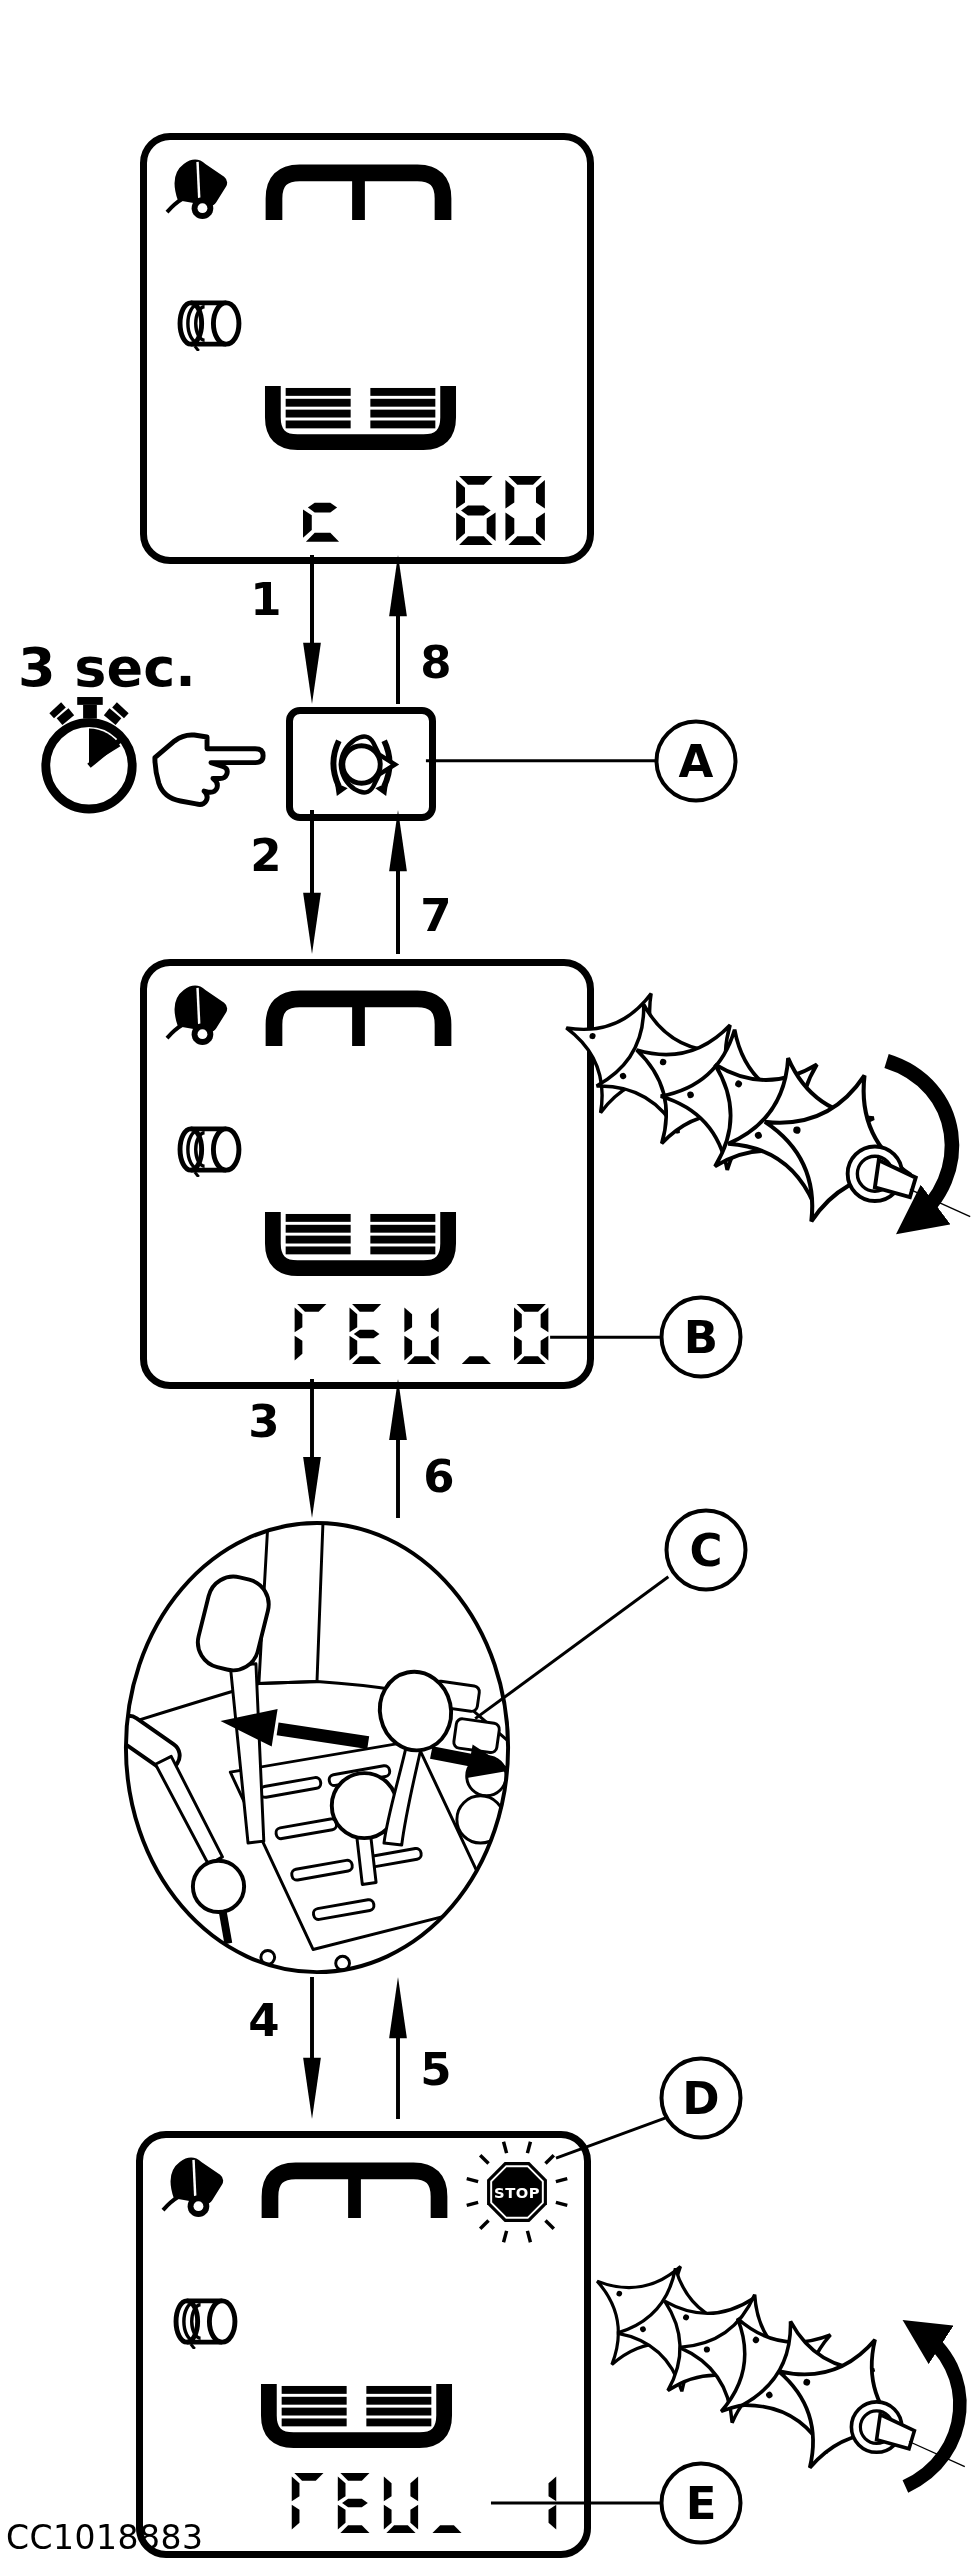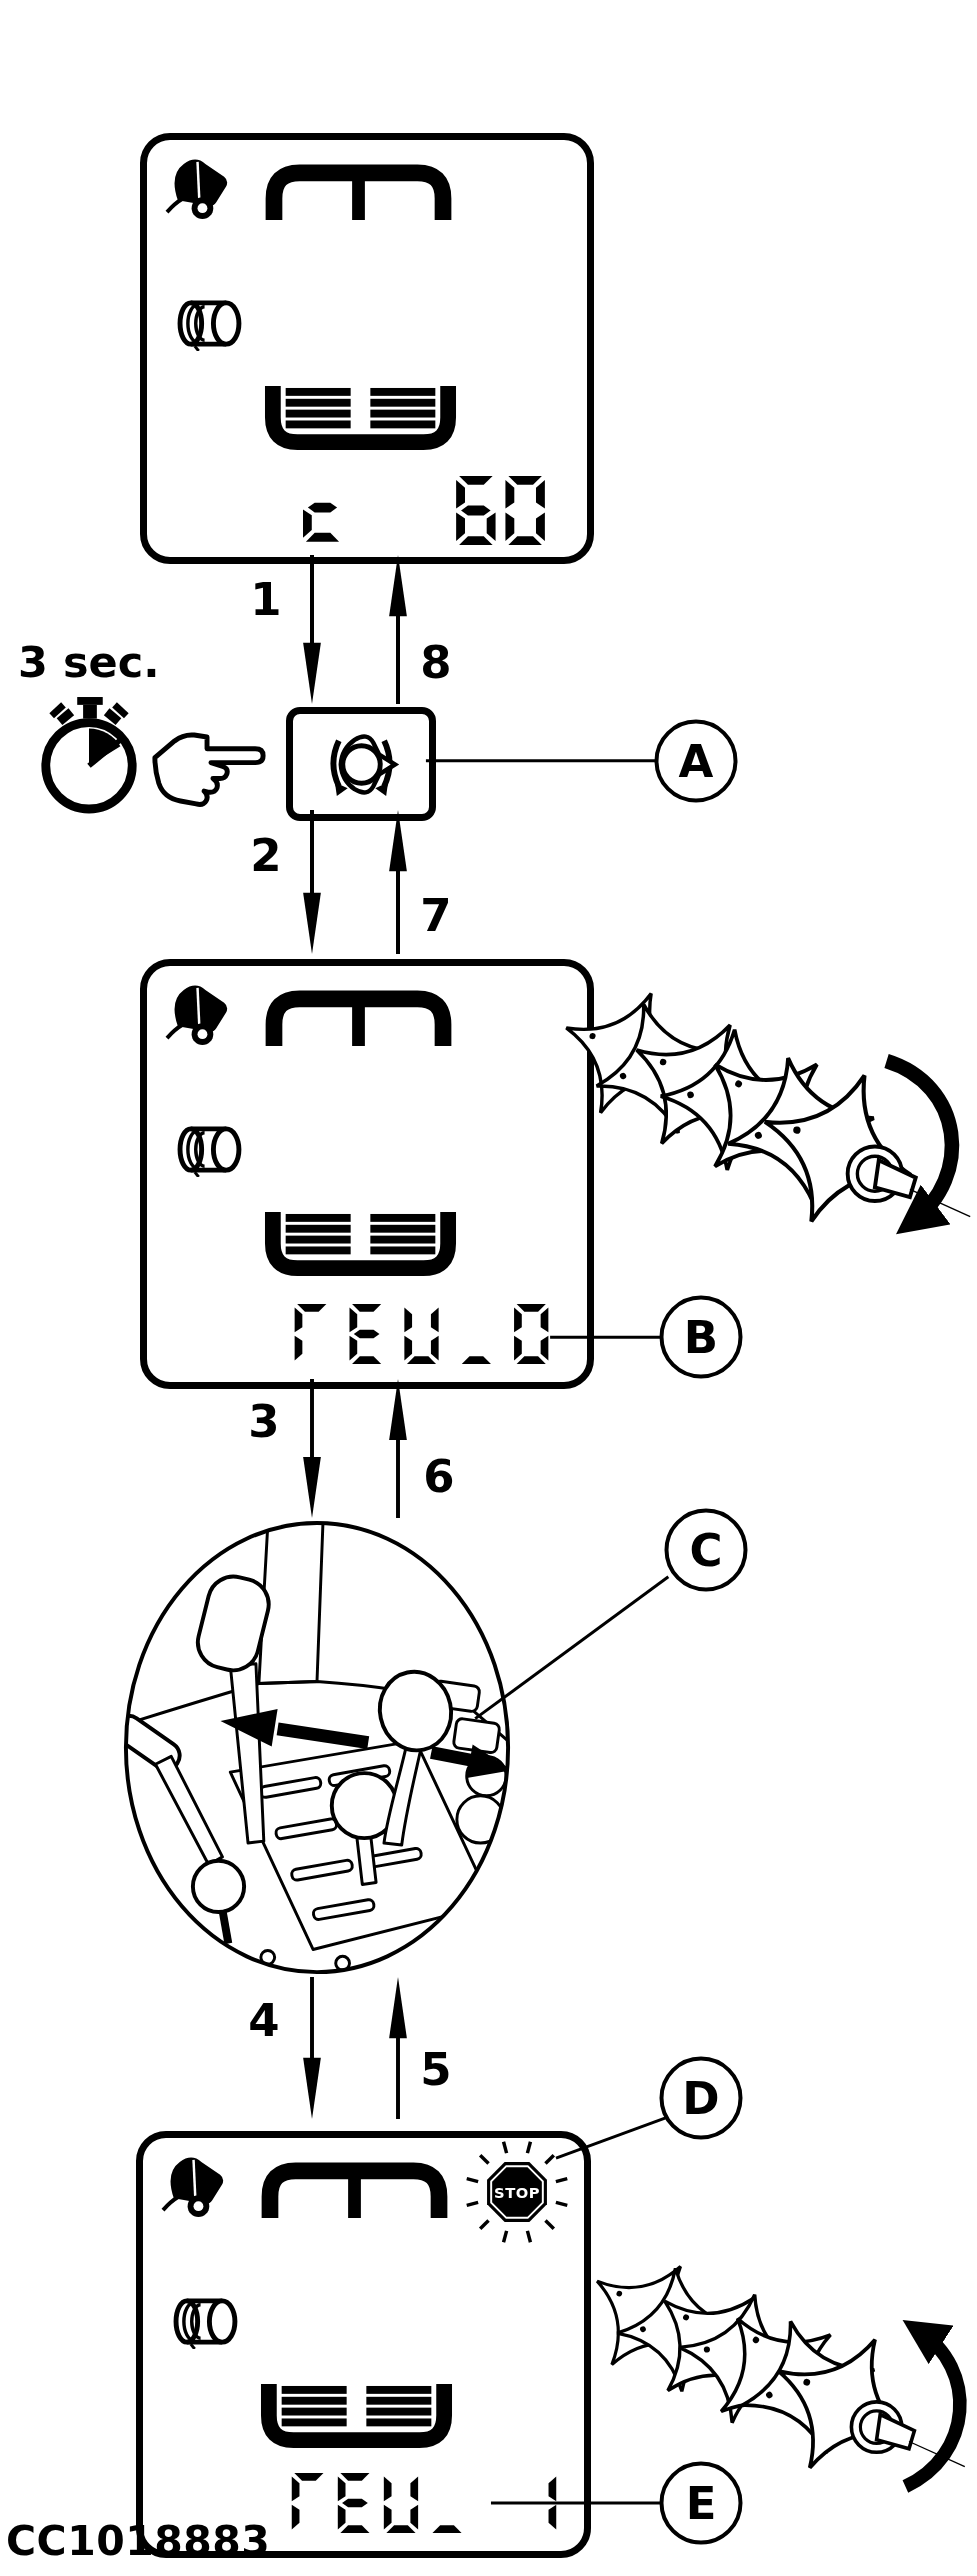--- a/index.html
+++ b/index.html
@@ -4,22 +4,22 @@
 <style>
   html,body{margin:0;padding:0;background:#fff;}
   .canvas{position:relative;width:978px;height:2576px;background:#fff;overflow:hidden;
           font-family:"DejaVu Sans","Liberation Sans",sans-serif;color:#000;}
   .abs{position:absolute;}
   .lcd{position:absolute;border:7px solid #000;border-radius:30px;background:#fff;}
   .num{position:absolute;font-weight:bold;font-size:45px;line-height:1;transform:translate(-50%,-50%);}
   .callout{position:absolute;width:75px;height:75px;border:4px solid #000;border-radius:50%;background:#fff;
            display:flex;align-items:center;justify-content:center;font-weight:bold;font-size:45px;
            transform:translate(-50%,-50%);z-index:6;}
-  .hold{position:absolute;font-weight:bold;font-size:43px;line-height:1;}
-  .figid{position:absolute;font-weight:bold;font-size:41px;line-height:1;letter-spacing:0.5px;text-align:center;}
+  .hold{position:absolute;font-weight:bold;font-size:54px;line-height:1;}
+  .figid{position:absolute;font-weight:normal;font-size:33px;line-height:1;letter-spacing:0.5px;text-align:center;}
   .btn{position:absolute;border:7px solid #000;border-radius:14px;background:#fff;
        display:flex;align-items:center;justify-content:center;}
   [data-seg]{position:absolute;}
   [data-seg] svg polygon{fill:#000;}
   svg{display:block;}
   .lines{position:absolute;left:0;top:0;z-index:5;pointer-events:none;}
 </style>
 </head>
 <body>
 

